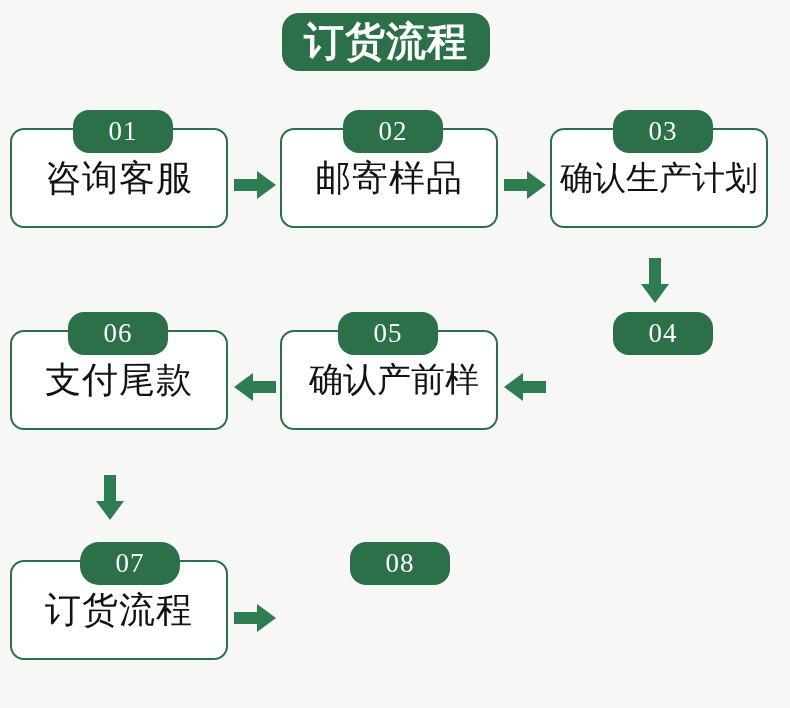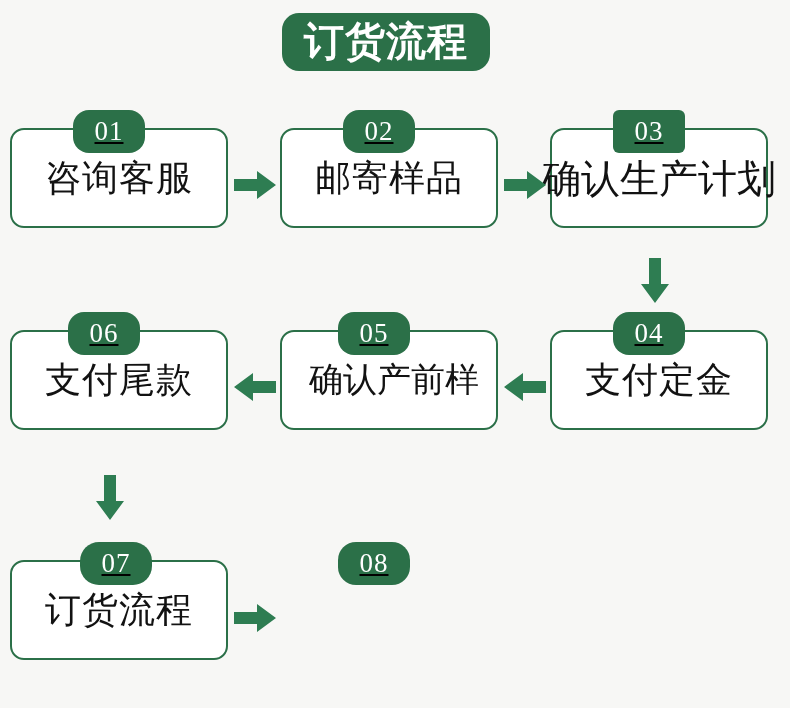--- a/index.html
+++ b/index.html
@@ -66,40 +66,39 @@
   .step .box-label {
     color: #121212;
     font-size: 36px;
     font-weight: normal;
     line-height: 1;
     white-space: nowrap;
     letter-spacing: 1px;
     font-family: "Liberation Serif", "DejaVu Serif", serif;
   }
   .step.long .box-label {
-    font-size: 39px;
+    font-size: 33px;
     letter-spacing: 0px;
   }
   .step.medium .box-label {
     font-size: 34px;
     letter-spacing: 0px;
     margin-left: 10px;
   }
   .step .badge {
     position: absolute;
     top: 0;
-    width: 72px;
+    width: 100px;
     height: 43px;
     background: #2b7048;
     border-radius: 16px;
     display: flex;
     align-items: center;
     justify-content: center;
     z-index: 3;
-    text-decoration: underline;
   }
   .step .badge-num {
     color: #ffffff;
     font-size: 27px;
     font-weight: normal;
     line-height: 1;
     letter-spacing: 1px;
     font-family: "Liberation Serif", "DejaVu Serif", serif;
   }
 
@@ -130,34 +129,31 @@
   <div class="step" style="left:280px; top:110px;">
     <div class="badge" style="left:63px;">
       <span class="badge-num">02</span>
     </div>
     <div class="box">
       <span class="box-label">邮寄样品</span>
     </div>
   </div>
 
   <div class="step long" style="left:550px; top:110px;">
-    <div class="badge" style="left:63px;border-radius:6px;">
+    <div class="badge" style="left:63px;">
       <span class="badge-num">03</span>
     </div>
     <div class="box">
       <span class="box-label">确认生产计划</span>
     </div>
   </div>
 
   <div class="step" style="left:550px; top:312px;padding-left:36px;">
     <div class="badge" style="left:63px;">
       <span class="badge-num">04</span>
-    </div>
-    <div class="box">
-      <span class="box-label">支付定金</span>
     </div>
   </div>
 
   <div class="step medium" style="left:280px; top:312px;">
     <div class="badge" style="left:58px;">
       <span class="badge-num">05</span>
     </div>
     <div class="box">
       <span class="box-label">确认产前样</span>
     </div>
@@ -175,21 +171,21 @@
   <div class="step" style="left:10px; top:542px;">
     <div class="badge" style="left:70px;border-radius:19px;">
       <span class="badge-num">07</span>
     </div>
     <div class="box">
       <span class="box-label">订货流程</span>
     </div>
   </div>
 
   <div class="step" style="left:280px; top:542px;">
-    <div class="badge" style="left:58px;border-radius:18px;">
+    <div class="badge" style="left:70px;">
       <span class="badge-num">08</span>
     </div>
   </div>
 
   <div class="arrow" style="left:234px; top:170px;">
     <svg width="42" height="30" viewBox="0 0 42 30" aria-hidden="true">
       <polygon points="0,9 23,9 23,1 42,15 23,29 23,21 0,21" fill="#2e7d52"></polygon>
     </svg>
   </div>
 

